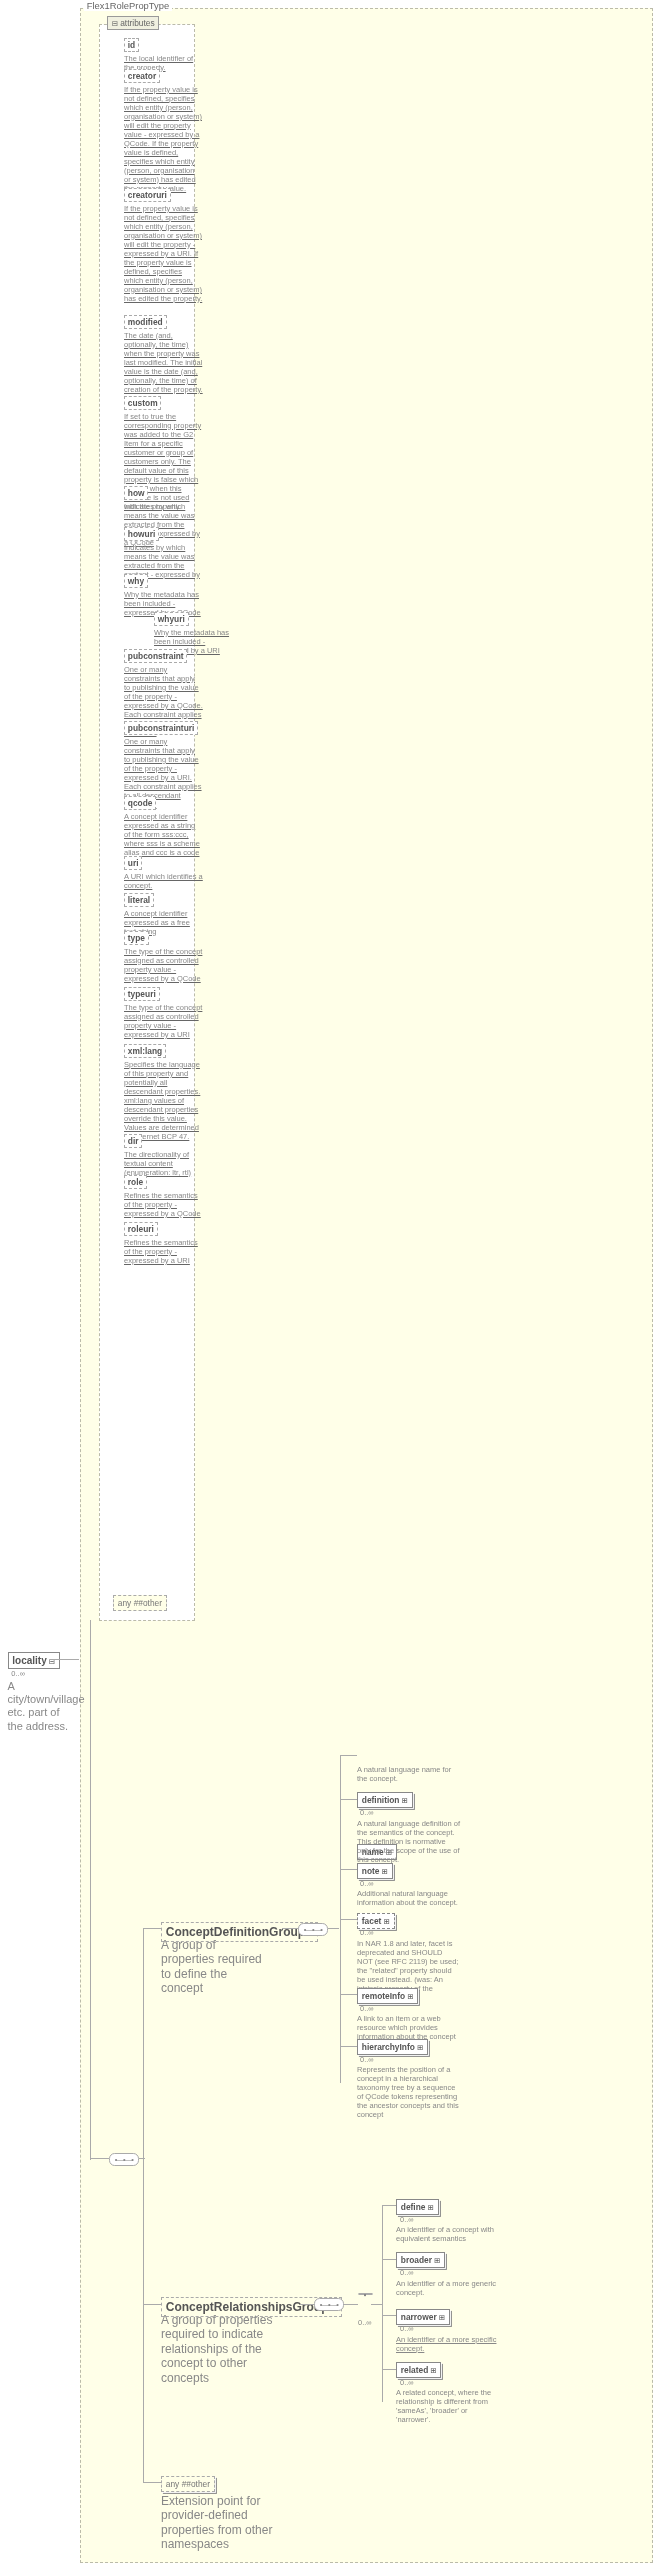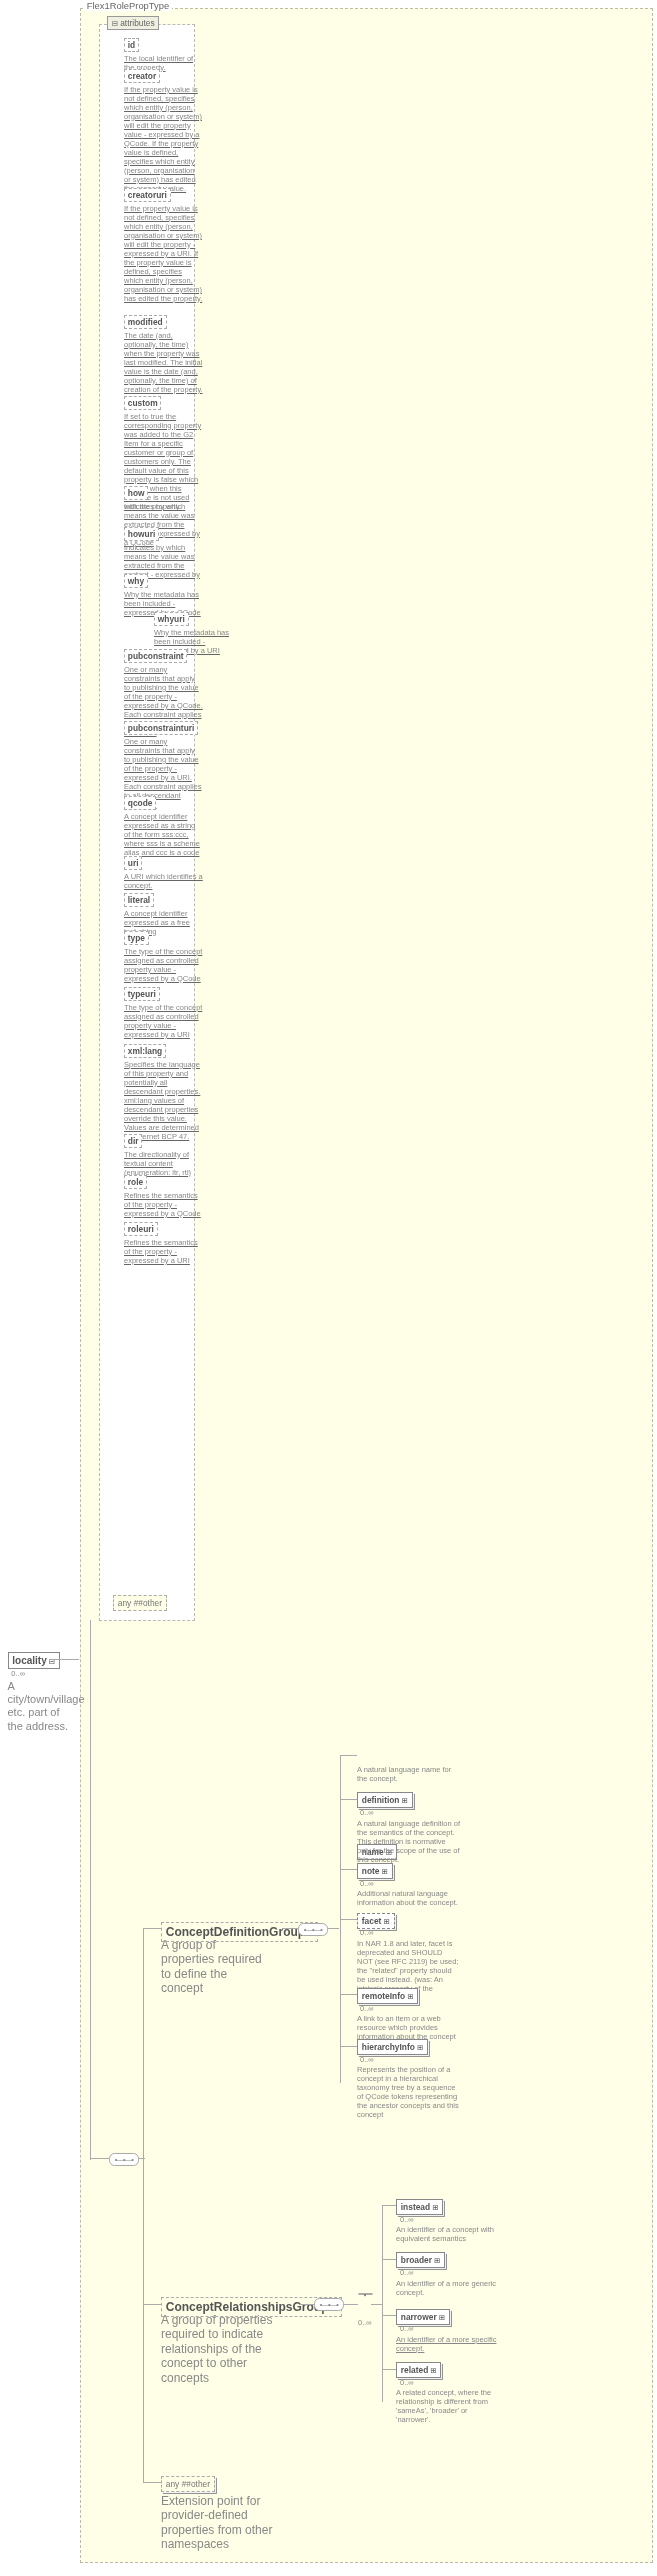--- a/index.html
+++ b/index.html
@@ -292,21 +292,21 @@
     <div class="child-desc" style="left: 357px; top: 1939px; width: 103px;">In NAR 1.8 and later, facet is deprecated and SHOULD NOT (see RFC 2119) be used; the "related" property should be used instead. (was: An intrinsic property of the concept.)</div>
     <div class="hline" style="left: 340px; top: 1994px; width: 17px;"></div>
     <div class="child-elem plus stack-shadow" style="left: 357px; top: 1988px;">remoteInfo</div>
     <div class="occ-below" style="left: 360px; top: 2004px;">0..∞</div>
     <div class="child-desc" style="left: 357px; top: 2014px; width: 103px;">A link to an item or a web resource which provides information about the concept</div>
     <div class="hline" style="left: 340px; top: 2046px; width: 17px;"></div>
     <div class="child-elem plus stack-shadow" style="left: 357px; top: 2039px;">hierarchyInfo</div>
     <div class="occ-below" style="left: 360px; top: 2055px;">0..∞</div>
     <div class="child-desc" style="left: 357px; top: 2065px; width: 103px;">Represents the position of a concept in a hierarchical taxonomy tree by a sequence of QCode tokens representing the ancestor concepts and this concept</div>
     <div class="hline" style="left: 382px; top: 2205px; width: 14px;"></div>
-    <div class="child-elem plus stack-shadow" style="left: 396px; top: 2199px;">instead</div>
+    <div class="child-elem plus stack-shadow" style="left: 396px; top: 2199px;">define</div>
     <div class="occ-below" style="left: 400px; top: 2215px;">0..∞</div>
     <div class="child-desc" style="left: 396px; top: 2225px; width: 103px;">An identifier of a concept with equivalent semantics</div>
     <div class="hline" style="left: 382px; top: 2259px; width: 14px;"></div>
     <div class="child-elem plus stack-shadow" style="left: 396px; top: 2252px;">broader</div>
     <div class="occ-below" style="left: 400px; top: 2268px;">0..∞</div>
     <div class="child-desc" style="left: 396px; top: 2279px; width: 103px;">An identifier of a more generic concept.</div>
     <div class="hline" style="left: 382px; top: 2315px; width: 14px;"></div>
     <div class="child-elem plus stack-shadow" style="left: 396px; top: 2309px;">narrower</div>
     <div class="occ-below" style="left: 400px; top: 2324px;">0..∞</div>
     <div class="child-desc" style="left: 396px; top: 2335px; width: 103px; text-decoration: underline;">An identifier of a more specific concept.</div>

